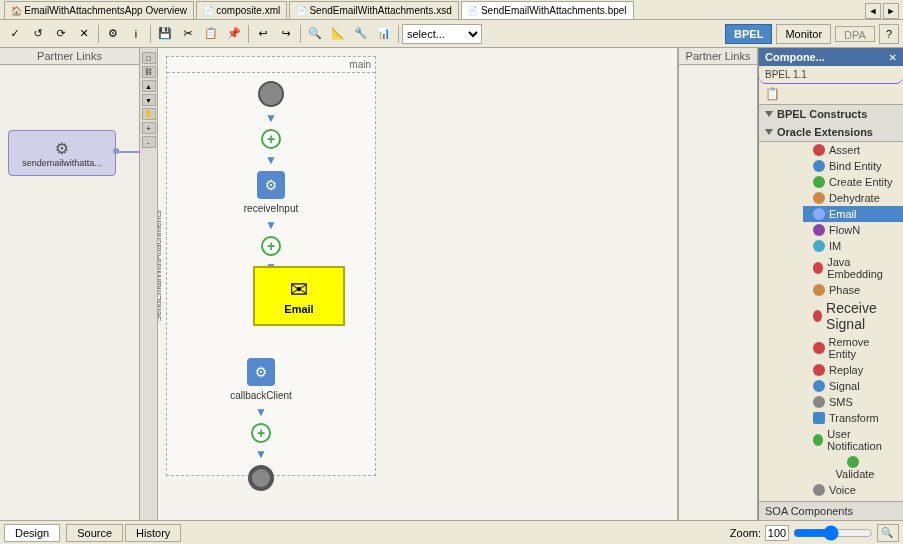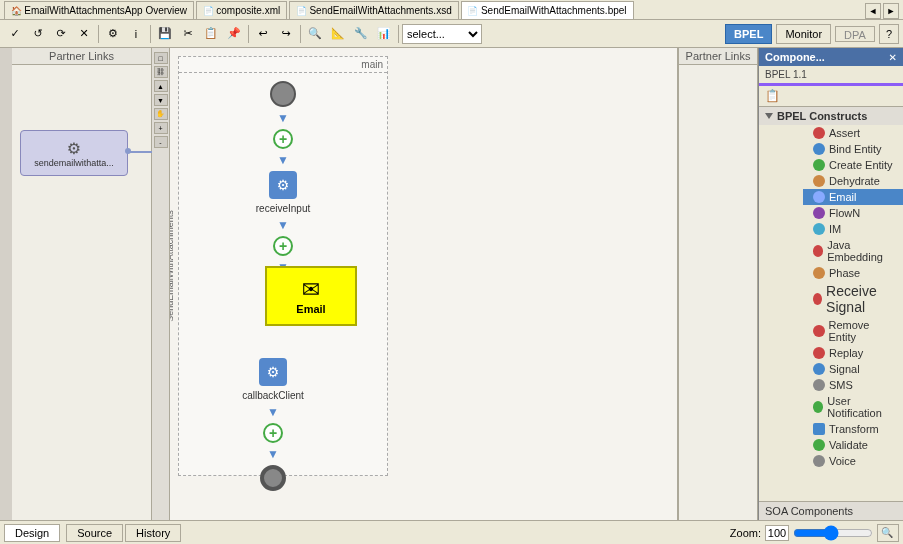--- a/index.html
+++ b/index.html
@@ -57,21 +57,21 @@
     <option>select...</option>
   </select>
   <div style="margin-left:auto;display:flex;align-items:center;gap:4px;">
     <button style="background:#4a86c8;color:#fff;border:1px solid #2a66a8;padding:2px 8px;height:20px;cursor:pointer;font-size:11px;font-weight:bold;">BPEL</button>
     <button style="background:#ece9d8;border:1px solid #aca899;padding:2px 8px;height:20px;cursor:pointer;font-size:11px;">Monitor</button>
     <button style="background:#ece9d8;border:1px solid #aca899;padding:2px 8px;height:16px;cursor:pointer;font-size:11px;color:#888;">DPA</button>
     <button style="background:#ece9d8;border:1px solid #aca899;padding:2px 6px;height:20px;cursor:pointer;font-size:11px;">?</button>
   </div>
 </div>
 
-<div style="display:flex;height:472px;padding-left:12px;">
+<div style="display:flex;height:472px;">
 
   <div style="width:140px;background:#f0eee6;border-right:1px solid #aca899;display:flex;flex-direction:column;">
     <div style="text-align:center;font-size:11px;color:#555;padding:2px;border-bottom:1px solid #aca899;background:#e8e6de;">Partner Links</div>
     <div style="position:relative;flex:1;">
 
       <div style="position:absolute;left:8px;top:65px;width:108px;height:46px;background:#d0d0e8;border:1px solid #8888bb;border-radius:4px;display:flex;flex-direction:column;align-items:center;justify-content:center;cursor:pointer;">
         <span style="font-size:16px;color:#555;">⚙</span>
         <span style="font-size:9px;color:#333;">sendemailwithatta...</span>
       </div>
 
@@ -143,31 +143,35 @@
     <div style="text-align:center;font-size:11px;color:#555;padding:2px;border-bottom:1px solid #aca899;background:#e8e6de;">Partner Links</div>
   </div>
 
   <div style="width:145px;background:#ece9d8;border-left:1px solid #888;display:flex;flex-direction:column;overflow:hidden;">
 
     <div style="background:#4a6fa5;color:#fff;font-size:11px;font-weight:bold;padding:3px 6px;display:flex;justify-content:space-between;align-items:center;">
       <span>Compone...</span>
       <button style="background:none;border:none;color:#fff;cursor:pointer;font-size:10px;padding:0;">✕</button>
     </div>
 
-    <div style="font-size:10px;color:#444;padding:3px 6px;border-bottom:3px solid #8b5cf6;">BPEL 1.1</div>
+    <div style="font-size:10px;color:#444;padding:3px 6px;border-bottom:1px solid #8b5cf6;border-radius:7px;">BPEL 1.1</div>
 
     <div style="padding:3px 6px;border-bottom:1px solid #aca899;display:flex;gap:2px;">
       <span style="font-size:12px;">📋</span>
     </div>
 
     <div style="font-size:11px;font-weight:bold;color:#333;padding:3px 6px;cursor:pointer;display:flex;align-items:center;background:#e0ddd6;">
       <span style="width:0;height:0;border-left:4px solid transparent;border-right:4px solid transparent;border-top:6px solid #666;margin-right:4px;display:inline-block;"></span>
       <span>BPEL Constructs</span>
     </div>
 
+    <div style="font-size:11px;font-weight:bold;color:#333;padding:3px 6px;cursor:pointer;display:flex;align-items:center;background:#e0ddd6;border-bottom:1px solid #aca899;">
+      <span style="width:0;height:0;border-left:4px solid transparent;border-right:4px solid transparent;border-top:6px solid #666;margin-right:4px;display:inline-block;"></span>
+      <span>Oracle Extensions</span>
+    </div>
 
     <div style="flex:1;overflow-y:auto;margin-left:44px;">
 
       <div style="display:flex;align-items:center;padding:2px 6px 2px 10px;cursor:pointer;font-size:11px;color:#333;">
         <span style="width:12px;height:12px;border-radius:50%;background:#cc4444;margin-right:4px;display:inline-block;"></span>
         <span>Assert</span>
       </div>
 
       <div style="display:flex;align-items:center;padding:2px 6px 2px 10px;cursor:pointer;font-size:11px;color:#333;">
         <span style="width:12px;height:12px;border-radius:50%;background:#4488cc;margin-right:4px;display:inline-block;"></span>
@@ -228,30 +232,30 @@
         <span style="width:12px;height:12px;border-radius:50%;background:#4488cc;margin-right:4px;display:inline-block;"></span>
         <span>Signal</span>
       </div>
 
       <div style="display:flex;align-items:center;padding:2px 6px 2px 10px;cursor:pointer;font-size:11px;color:#333;">
         <span style="width:12px;height:12px;border-radius:50%;background:#888;margin-right:4px;display:inline-block;"></span>
         <span>SMS</span>
       </div>
 
       <div style="display:flex;align-items:center;padding:2px 6px 2px 10px;cursor:pointer;font-size:11px;color:#333;">
+        <span style="width:12px;height:12px;border-radius:2px;background:#4488cc;margin-right:4px;display:inline-block;"></span>
+        <span>Transform</span>
+      </div>
+
+      <div style="display:flex;align-items:center;padding:2px 6px 2px 10px;cursor:pointer;font-size:11px;color:#333;">
         <span style="width:12px;height:12px;border-radius:50%;background:#44aa44;margin-right:4px;display:inline-block;"></span>
         <span>User Notification</span>
       </div>
 
-      <div style="display:flex;align-items:center;padding:2px 6px 2px 10px;cursor:pointer;font-size:11px;color:#333;">
-        <span style="width:12px;height:12px;border-radius:2px;background:#4488cc;margin-right:4px;display:inline-block;"></span>
-        <span>Transform</span>
-      </div>
-
-      <div style="display:flex;align-items:center;padding:2px 6px 2px 10px;cursor:pointer;font-size:11px;color:#333;">
+      <div style="display:flex;align-items:center;padding:2px 6px 2px 10px;cursor:pointer;font-size:11px;color:#333;flex-direction:column;">
         <span style="width:12px;height:12px;border-radius:50%;background:#44aa44;margin-right:4px;display:inline-block;"></span>
         <span>Validate</span>
       </div>
 
       <div style="display:flex;align-items:center;padding:2px 6px 2px 10px;cursor:pointer;font-size:11px;color:#333;">
         <span style="width:12px;height:12px;border-radius:50%;background:#888;margin-right:4px;display:inline-block;"></span>
         <span>Voice</span>
       </div>
     </div>
 

